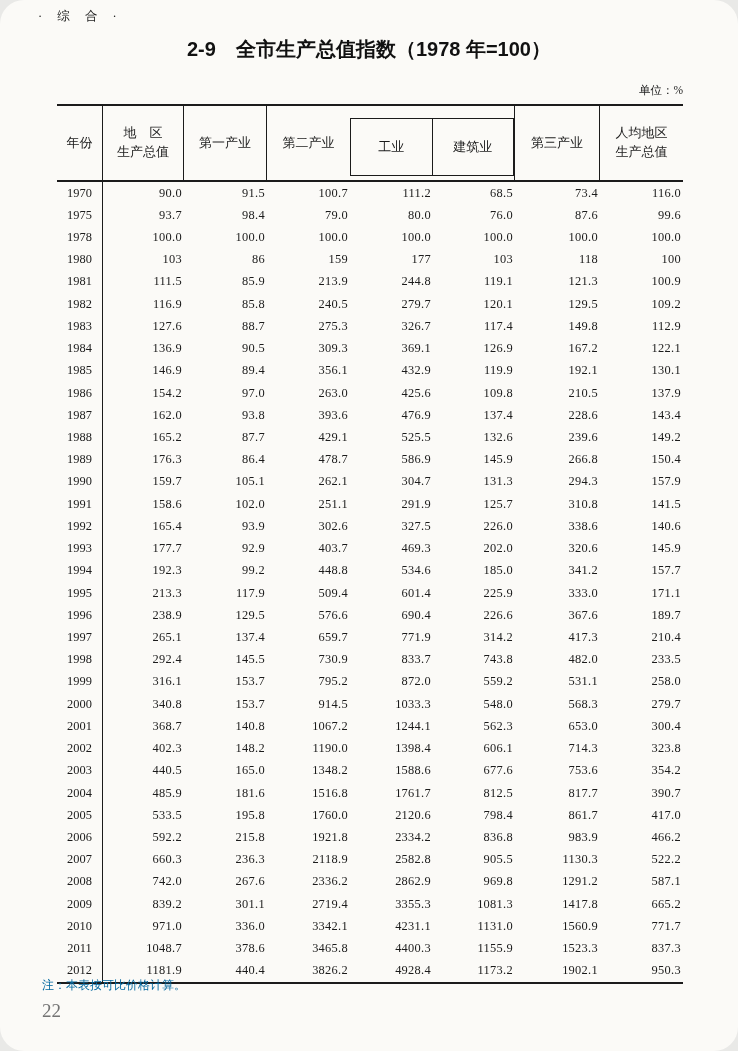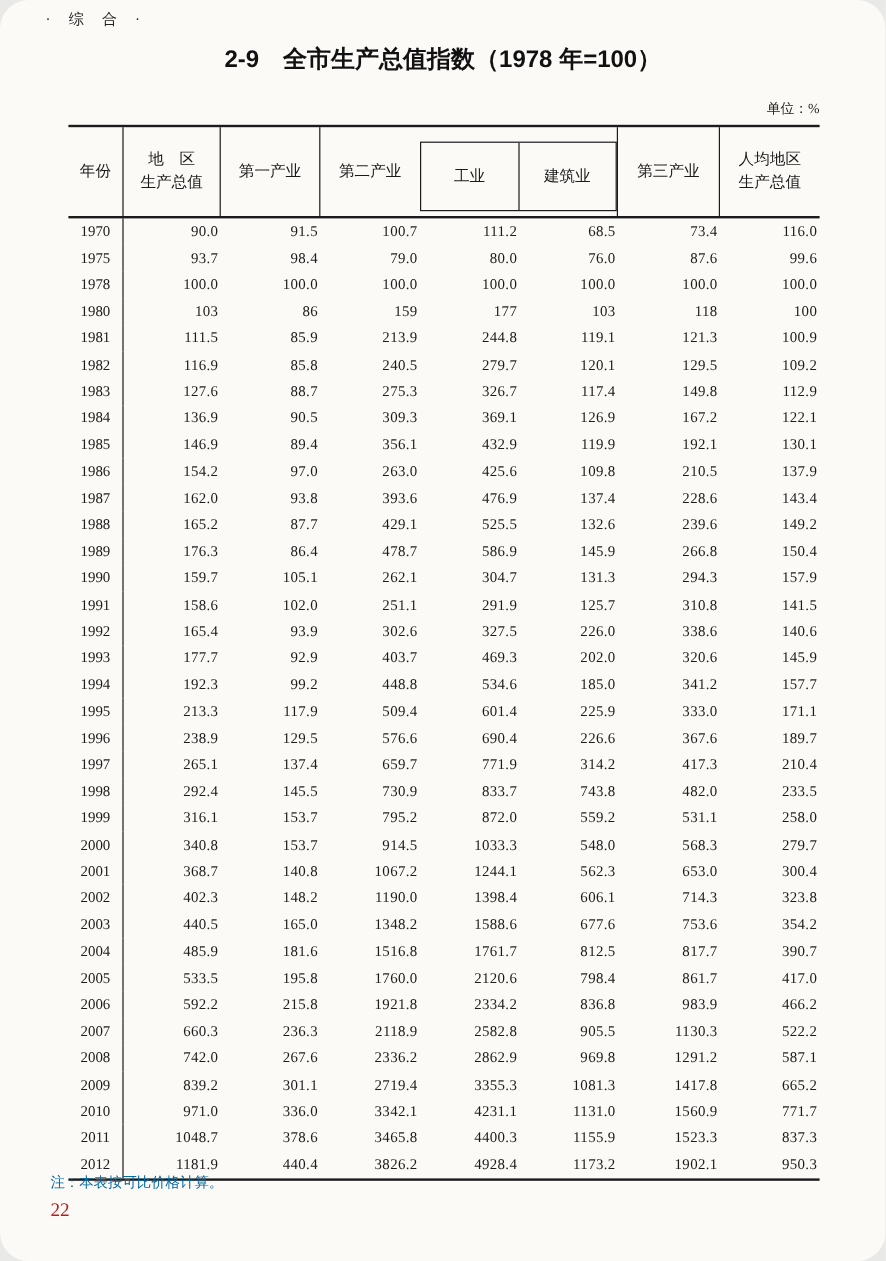--- a/index.html
+++ b/index.html
@@ -60,21 +60,21 @@
     flex:1; display:grid;
     grid-template-columns:46px 81px 83px 83px 83px 82px 85px 83px;
     align-items:center; font-size:12.4px;
   }
   .td.year { text-align:center; border-right:1px solid #1b1b1b; align-self:stretch; display:flex; align-items:center; justify-content:center; }
   .td.num  { text-align:right; padding-right:2px; letter-spacing:0.3px; }
   .note {
     position:absolute; left:42px; top:977px; font-size:12px; color:#0369a1;
   }
   .page-number {
-    position:absolute; left:42px; top:1000px; font-size:16px; color:#b91c1c;text-align:center;
+    position:absolute; left:42px; top:1000px; font-size:19px; color:#737373;text-align:center;
   }
 </style>
 </head>
 <body>
 
 <div class="page">
 
   <div class="section-label">· 综 合 ·</div>
 
   <div class="title">2-9　全市生产总值指数（1978 年=100）</div>

